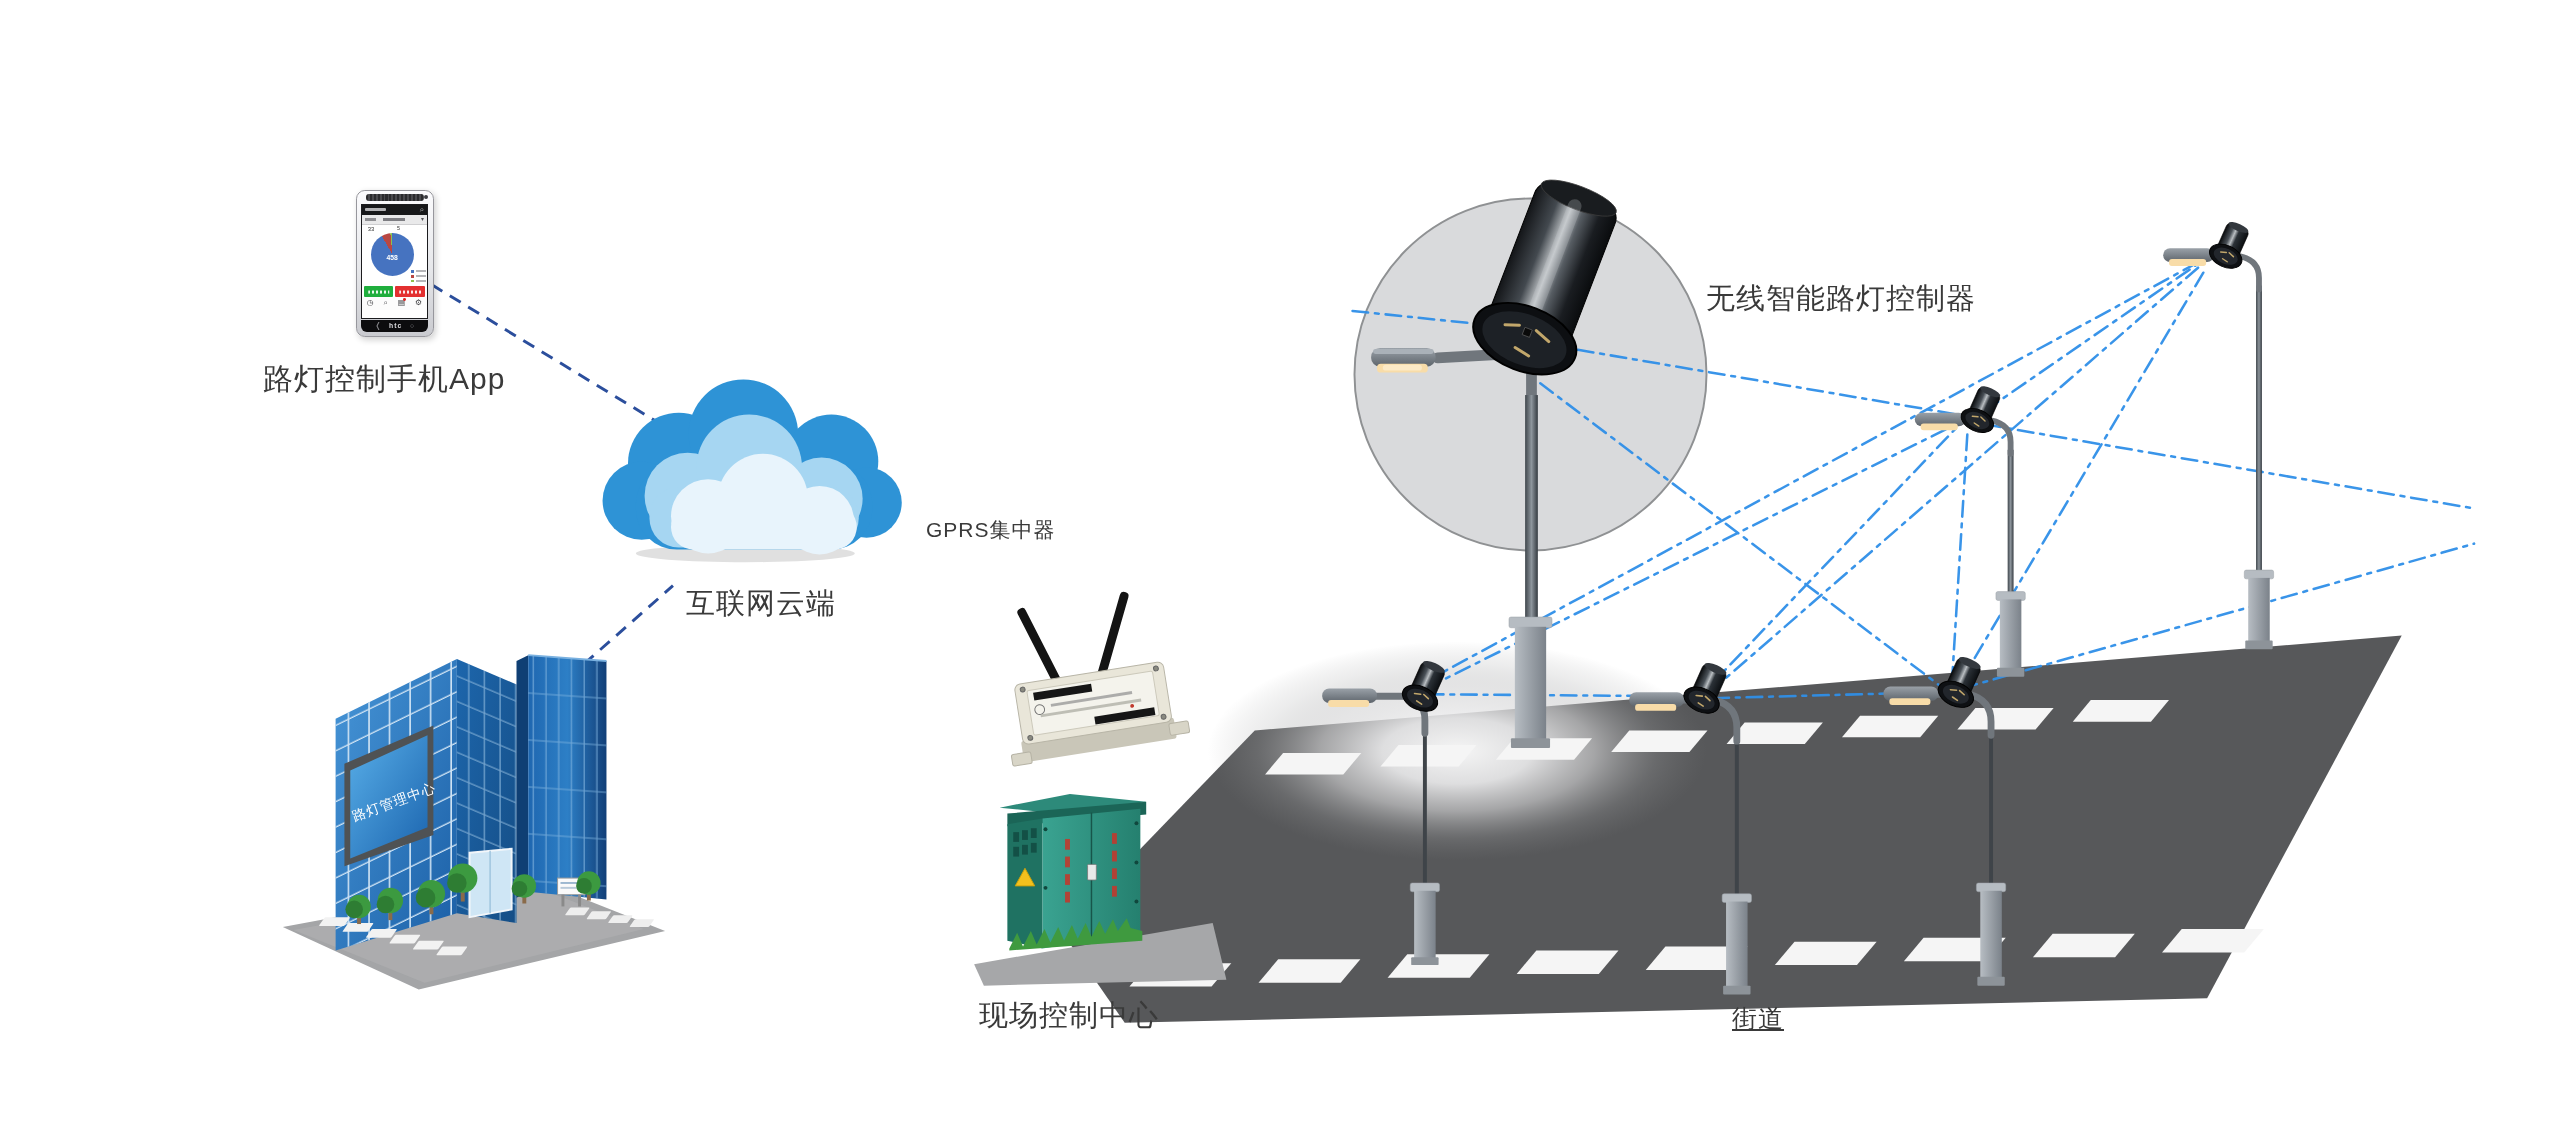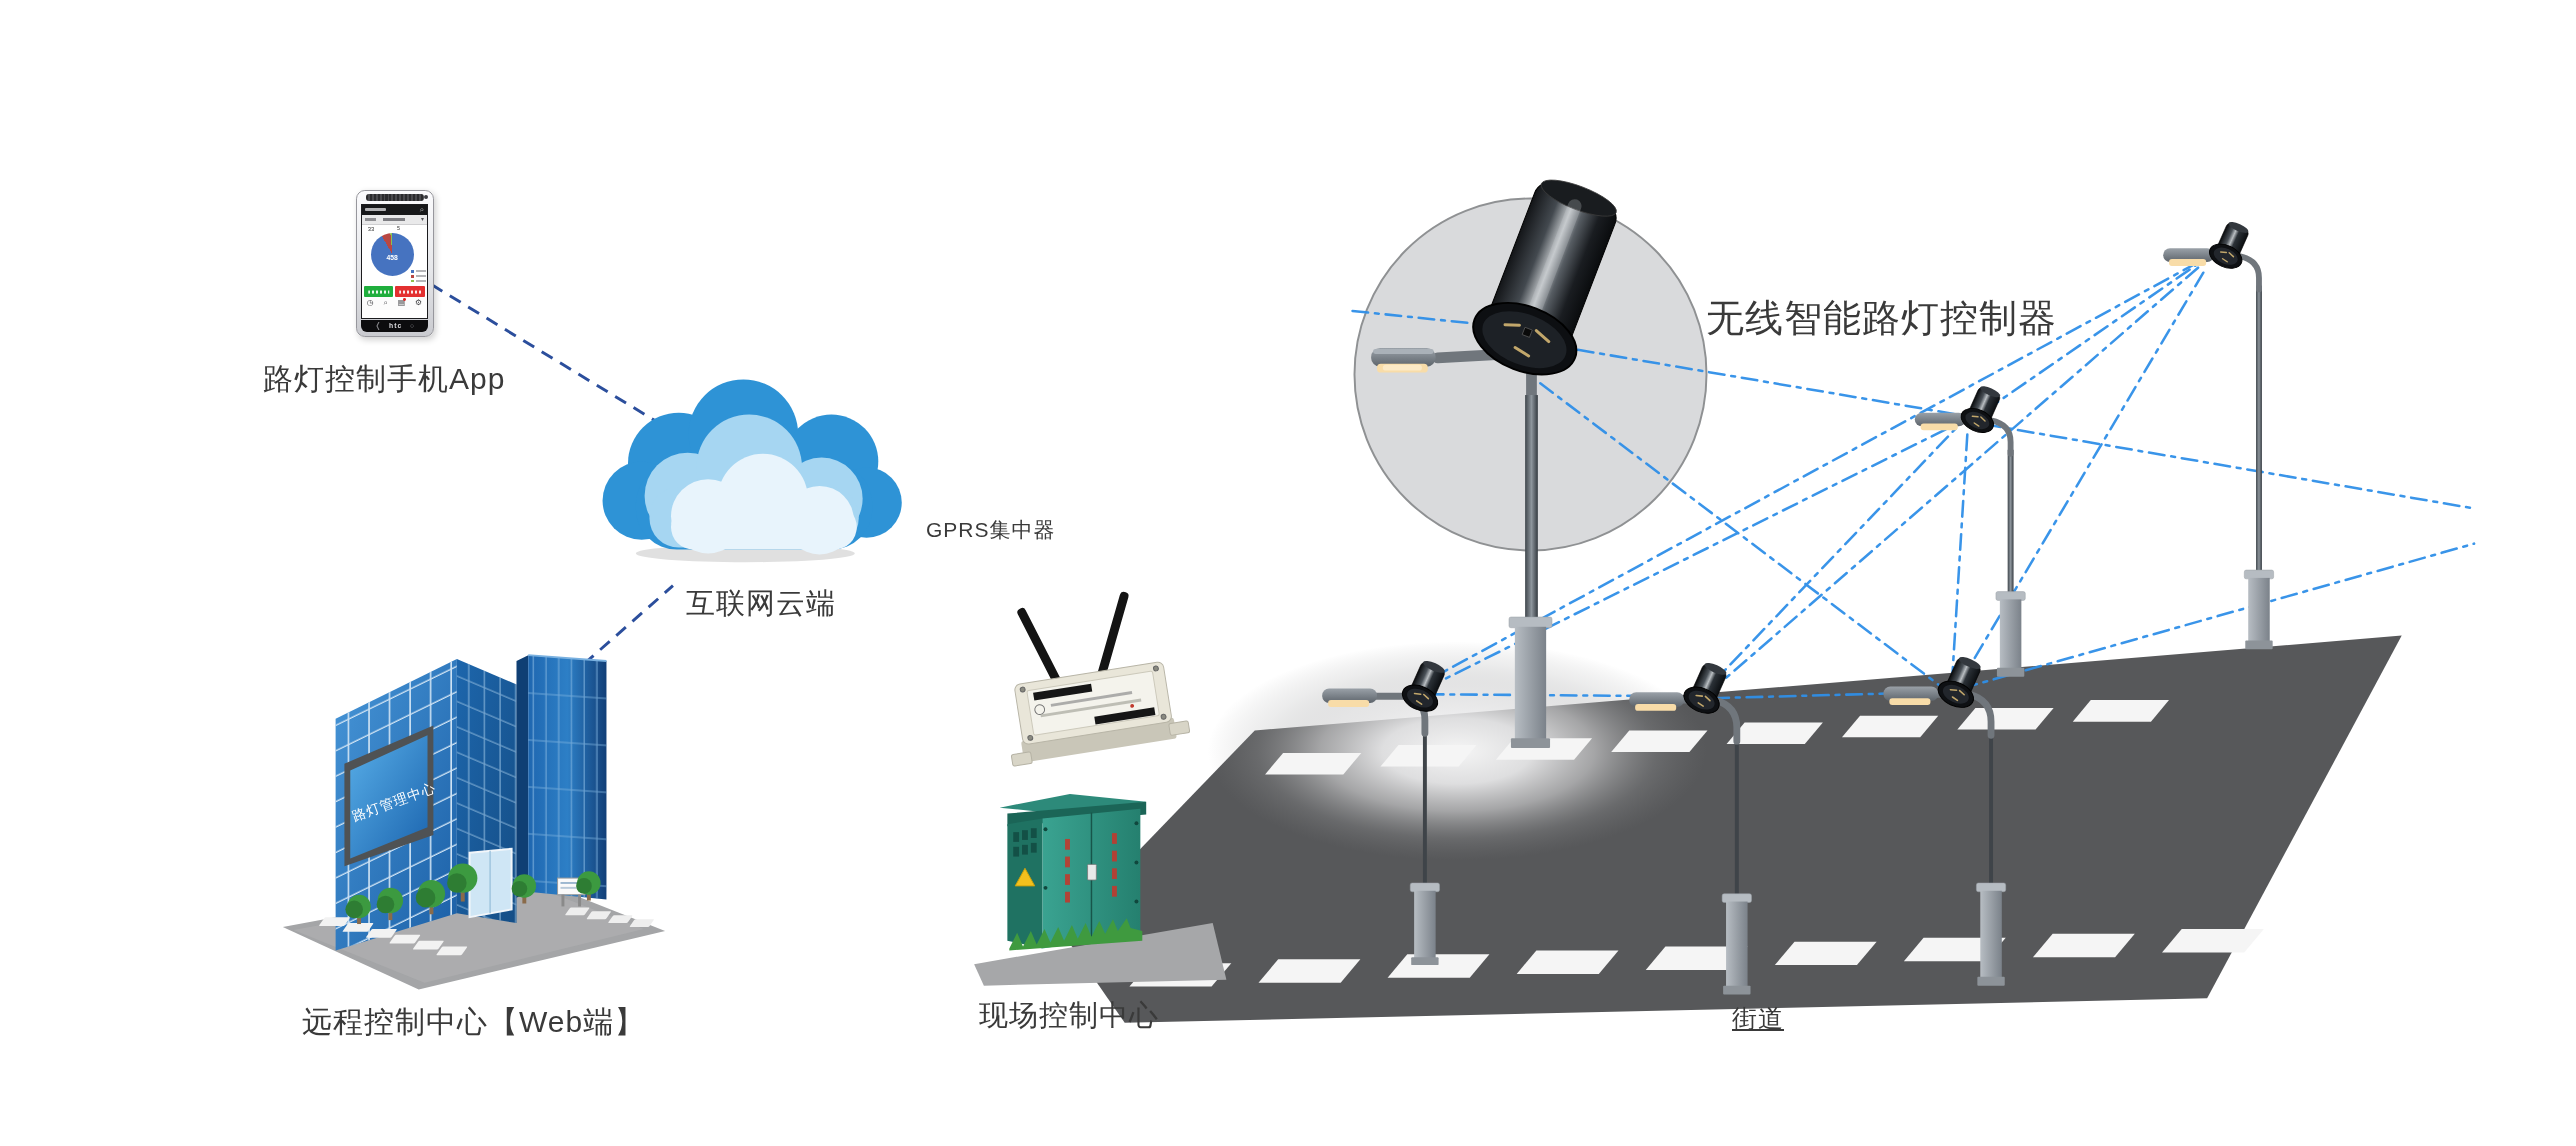--- a/index.html
+++ b/index.html
@@ -571,20 +571,19 @@
   </div>
   <div class="htcbar">
     <span class="bk">❬</span>
     <span class="brand">htc</span>
     <span class="hm">○</span>
   </div>
 </div>
 
 <div class="lbl" style="left:263px;top:359px;font-size:30px;">路灯控制手机App</div>
 <div class="lbl" style="left:686px;top:560px;font-size:29px;margin-top:24px;">互联网云端</div>
-<div class="lbl" style="left:302px;top:1002px;font-size:30px;">远程控制中心【Web端】</div>
 <div class="lbl" style="left:926px;top:516px;font-size:21px;">GPRS集中器</div>
 <div class="lbl" style="left:979px;top:996px;font-size:29px;text-align:center;">现场控制中心</div>
 <div class="lbl" style="left:1732px;top:1002px;font-size:25px;text-decoration:underline;">街道</div>
-<div class="lbl" style="left:1706px;top:293px;font-size:38px;">无线智能路灯控制器</div>
+<div class="lbl" style="left:1706px;top:279px;font-size:29px;">无线智能路灯控制器</div>
 
 </div>
 
 
 </body></html>

